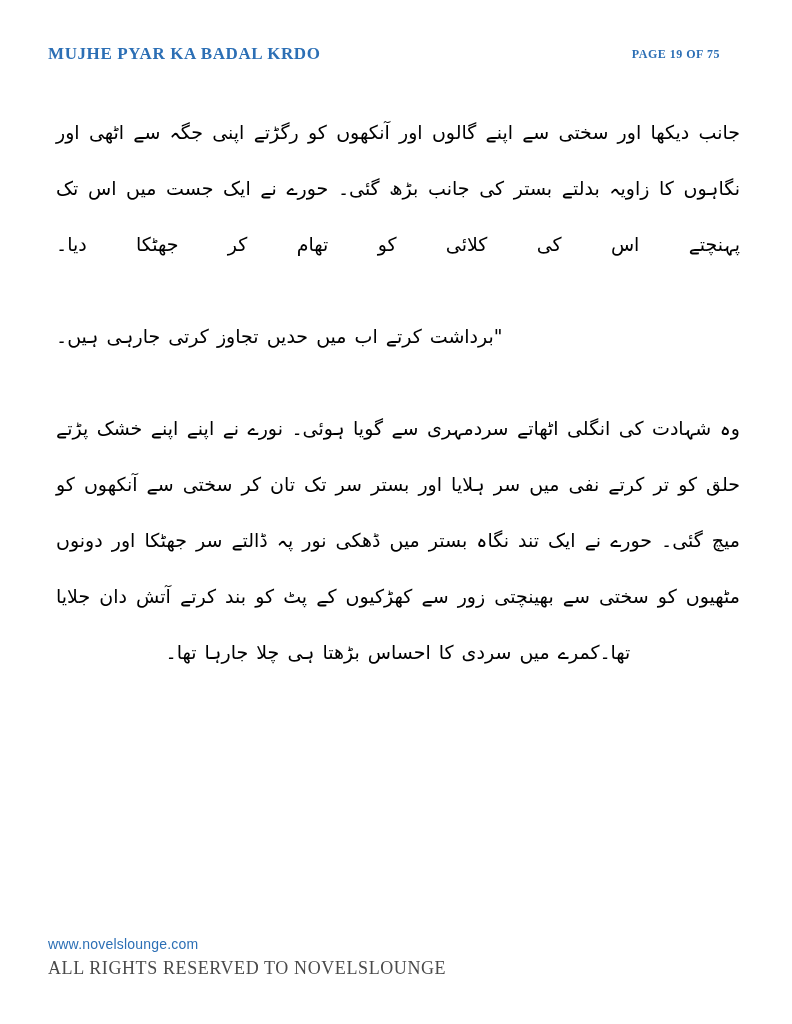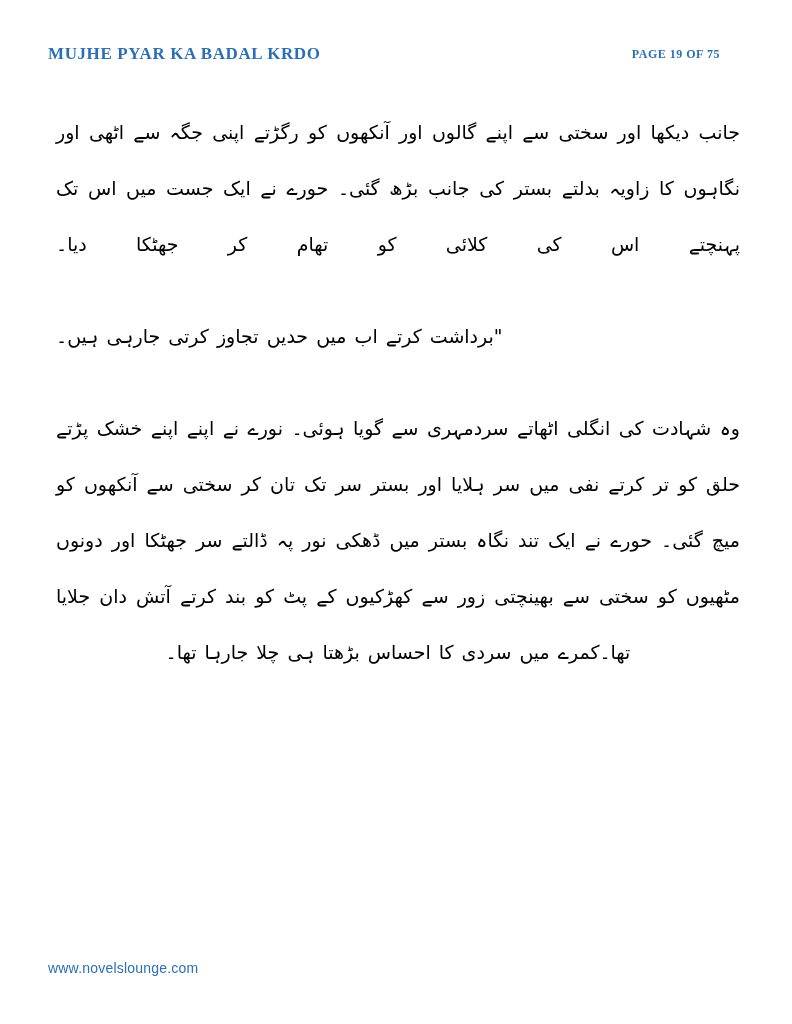--- a/index.html
+++ b/index.html
@@ -129,15 +129,16 @@
   <div class="content">
     <p class="para">جانب دیکھا اور سختی سے اپنے گالوں اور آنکھوں کو رگڑتے اپنی جگہ سے اٹھی اور نگاہوں کا زاویہ بدلتے بستر کی جانب بڑھ گئی۔ حورے نے ایک جست میں اس تک پہنچتے اس کی کلائی کو تھام کر جھٹکا دیا۔</p>
     <div class="spacer-sm"></div>
     <p class="para dialogue">"برداشت کرتے اب میں حدیں تجاوز کرتی جارہی ہیں۔</p>
     <div class="spacer-sm"></div>
     <p class="para last-center">وہ شہادت کی انگلی اٹھاتے سردمہری سے گویا ہوئی۔ نورے نے اپنے اپنے خشک پڑتے حلق کو تر کرتے نفی میں سر ہلایا اور بستر سر تک تان کر سختی سے آنکھوں کو میچ گئی۔ حورے نے ایک تند نگاہ بستر میں ڈھکی نور پہ ڈالتے سر جھٹکا اور دونوں مٹھیوں کو سختی سے بھینچتی زور سے کھڑکیوں کے پٹ کو بند کرتے آتش دان جلایا تھا۔کمرے میں سردی کا احساس بڑھتا ہی چلا جارہا تھا۔</p>
   </div>
 
   <div class="footer">
     <a class="footer-url" href="#">www.novelslounge.com</a>
+    <span class="footer-rights">ALL RIGHTS RESERVED TO NOVELSLOUNGE</span>
   </div>
 
 </div>
 
 </body></html>

